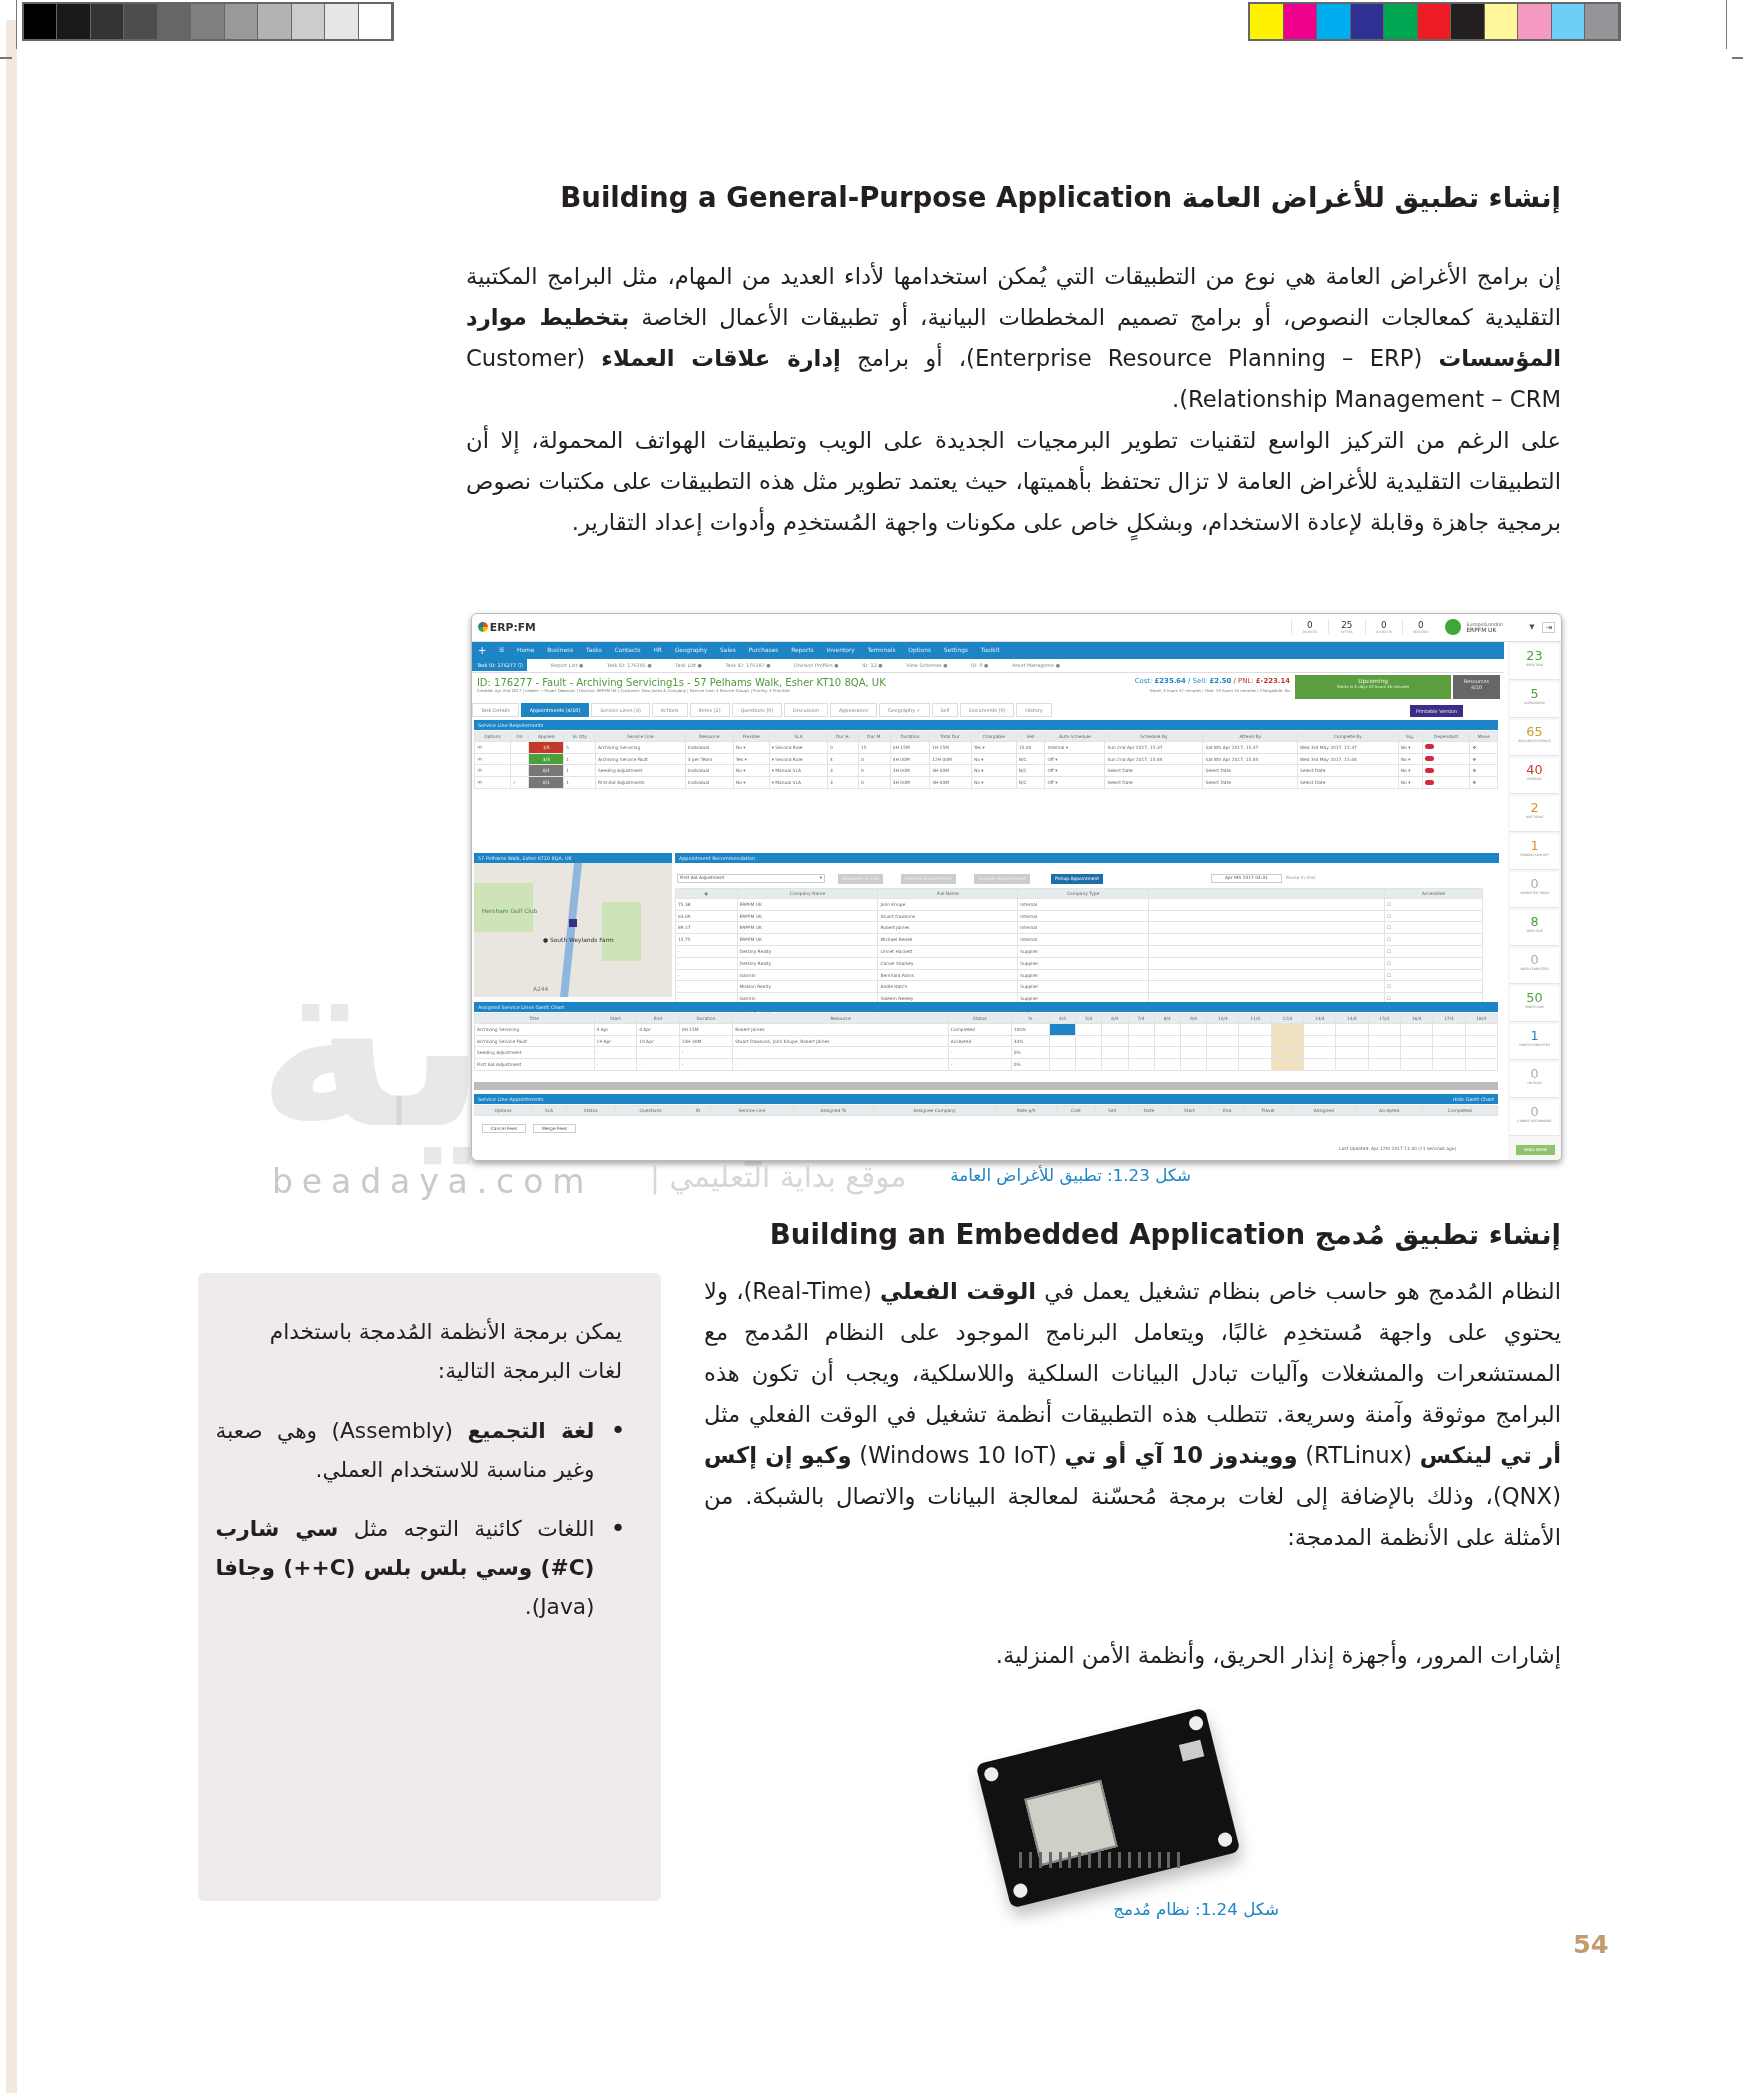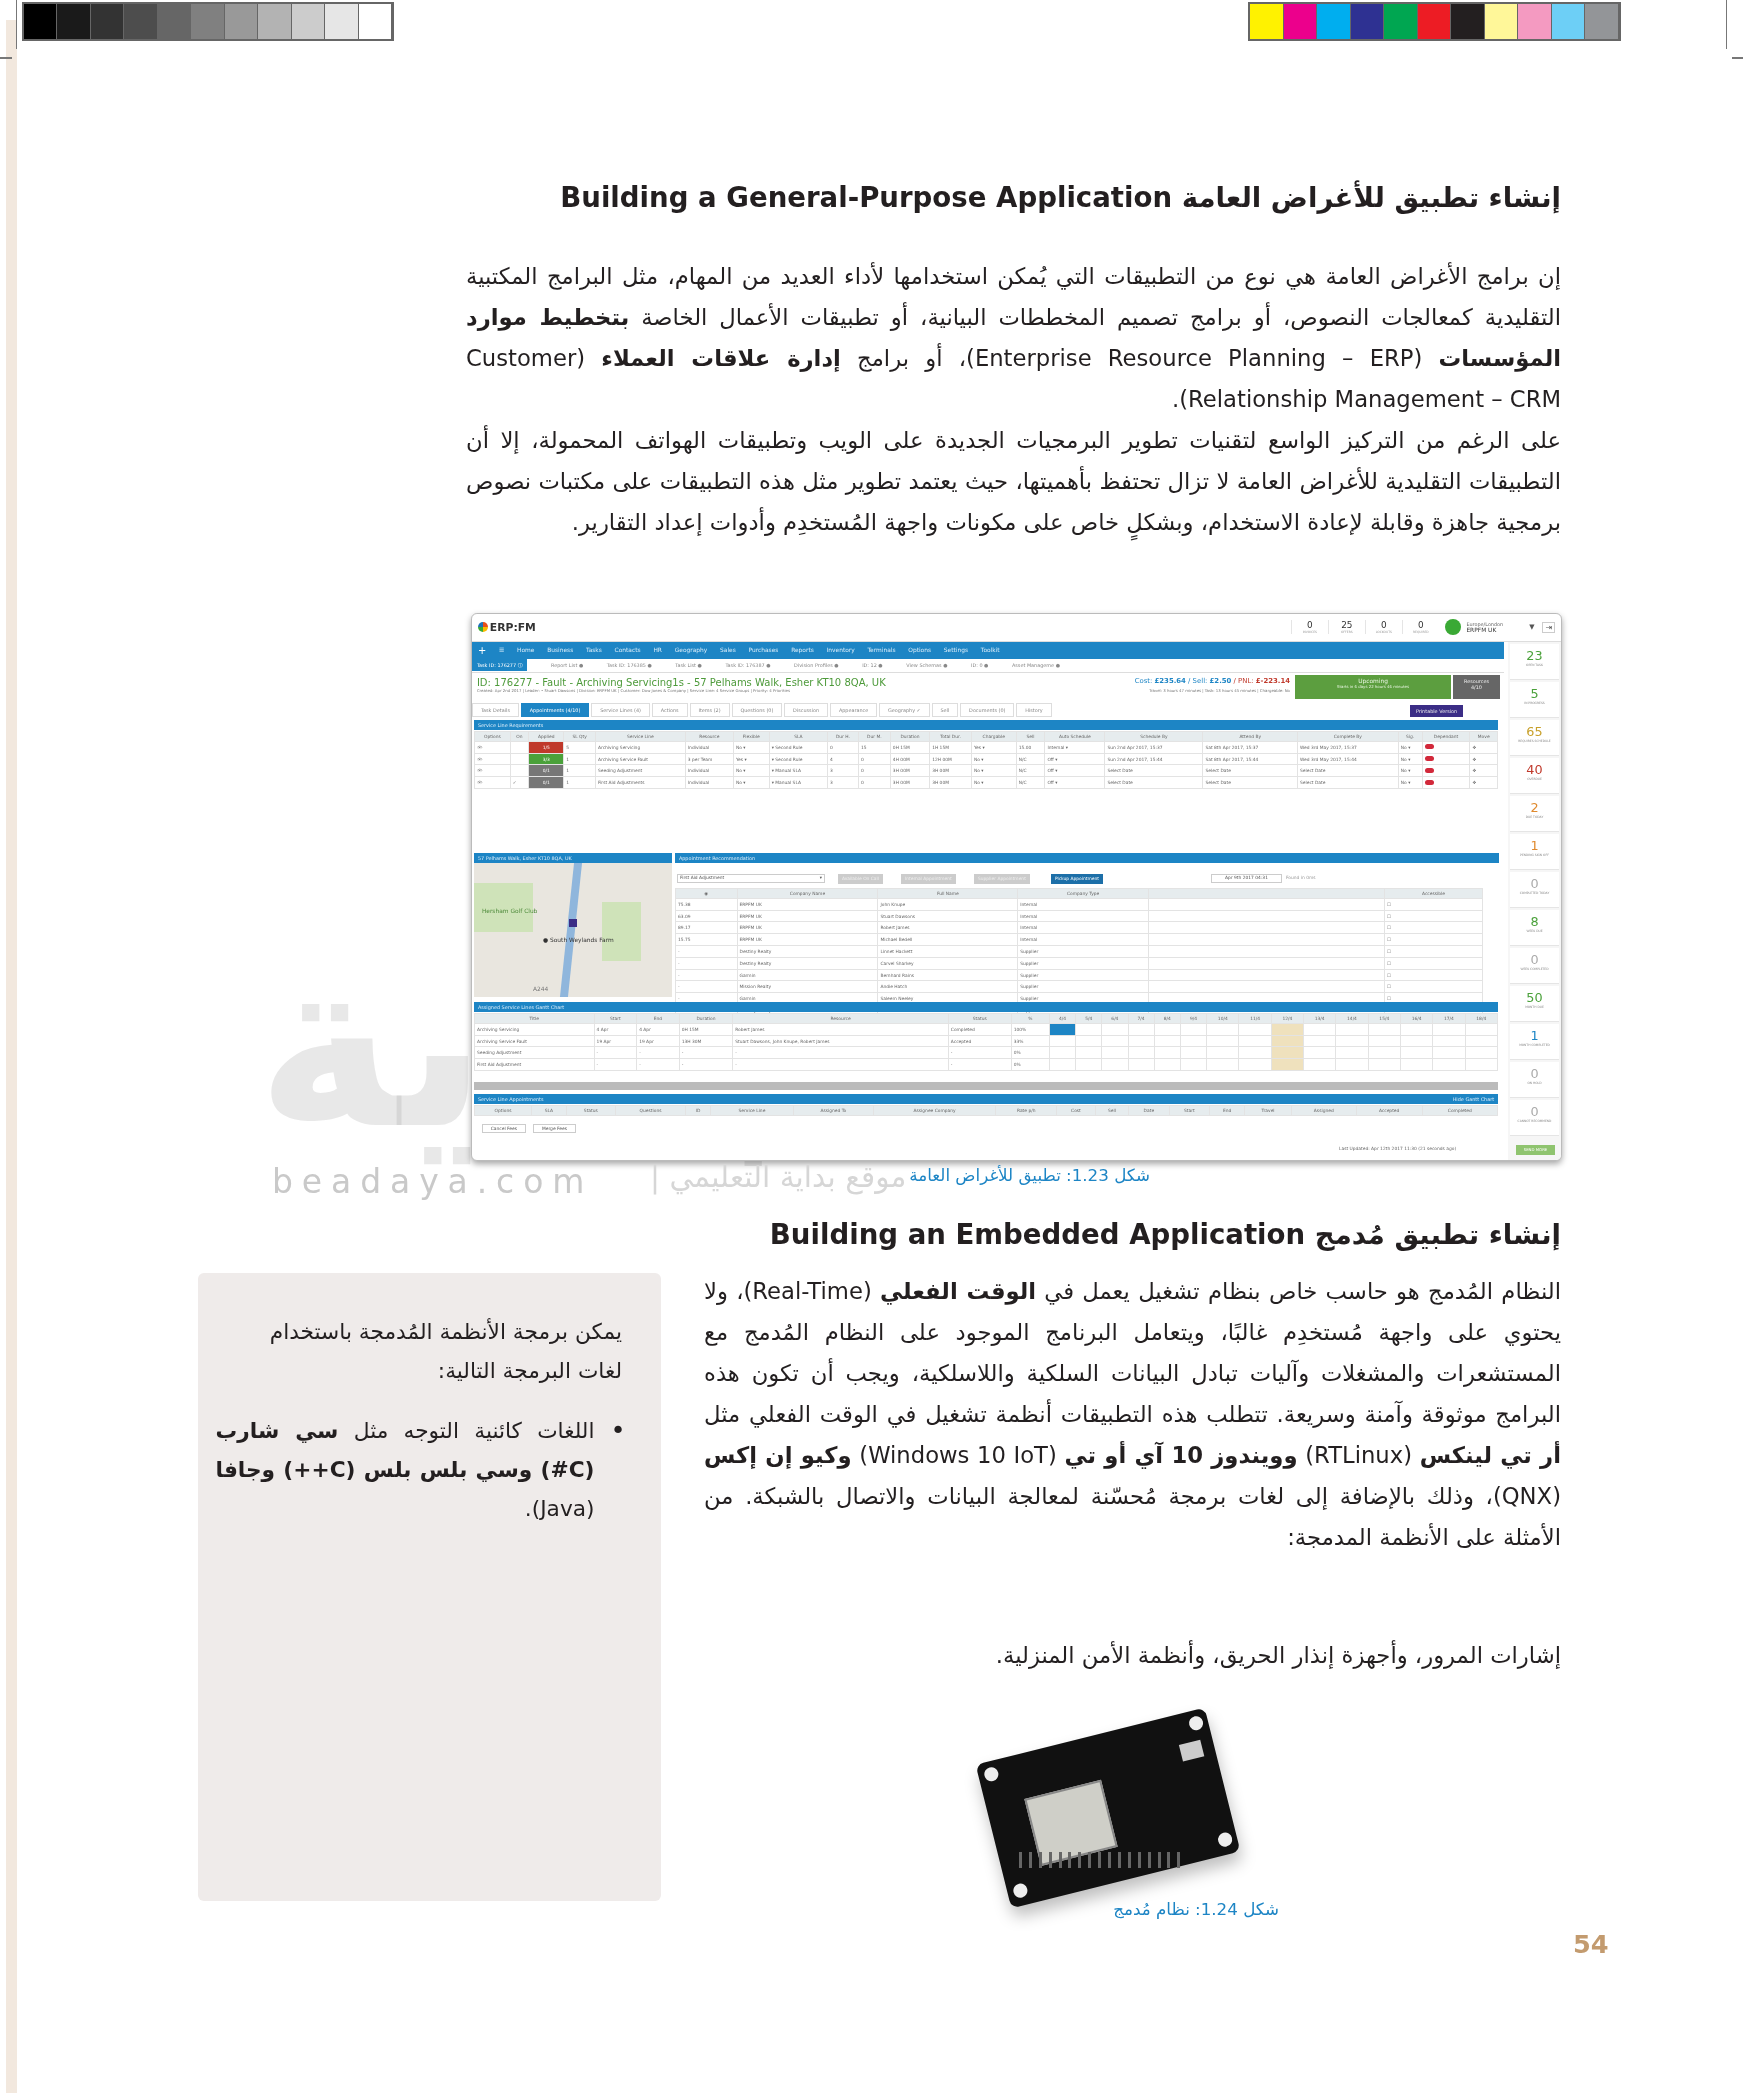--- a/index.html
+++ b/index.html
@@ -673,36 +673,37 @@
         <div class="l">ON HOLD</div>
       </div>
       <div class="stat">
         <div class="n" style="color: rgb(170, 170, 170);">0</div>
         <div class="l">CANNOT RECOMMEND</div>
       </div>
     </div>
   <div class="sendbtn">SEND MORE</div>
 </div>
 
-<div class="caption rtl" style="right:594px; top:1165px;margin-left:16px;">شكل 1.23: تطبيق للأغراض العامة</div>
+<div class="caption rtl" style="right:553px; top:1165px;margin-left:16px;">شكل 1.23: تطبيق للأغراض العامة</div>
 
 <div class="watermark">beadaya.com</div>
 <div class="watermark-ar">| موقع بداية التعليمي</div>
 
 <div class="title rtl" style="top:1218px">إنشاء تطبيق مُدمج Building an Embedded Application</div>
 
 <p class="para rtl" style="top:1271px; width:857px;">
   <span>النظام المُدمج هو حاسب خاص بنظام تشغيل يعمل في </span><b>الوقت الفعلي</b><span> (Real-Time)، ولا يحتوي على واجهة مُستخدِم غالبًا، ويتعامل البرنامج الموجود على النظام المُدمج مع المستشعرات والمشغلات وآليات تبادل البيانات السلكية واللاسلكية، ويجب أن تكون هذه البرامج موثوقة وآمنة وسريعة. تتطلب هذه التطبيقات أنظمة تشغيل في الوقت الفعلي مثل </span><b>أر تي لينكس</b><span> (RTLinux) </span><b>وويندوز 10 آي أو تي</b><span> (Windows 10 IoT) </span><b>وكيو إن إكس</b><span> (QNX)، وذلك بالإضافة إلى لغات برمجة مُحسّنة لمعالجة البيانات والاتصال بالشبكة. من الأمثلة على الأنظمة المدمجة:</span>
 </p>
 
 <p class="para rtl" style="top:1635px; width:857px;">إشارات المرور، وأجهزة إنذار الحريق، وأنظمة الأمن المنزلية.</p>
 
 <div class="sidebox rtl">
   <p class="intro">يمكن برمجة الأنظمة المُدمجة باستخدام لغات البرمجة التالية:</p>
   <ul>
+    <li><b>لغة التجميع</b><span> (Assembly) وهي صعبة وغير مناسبة للاستخدام العملي.</span></li>
     <li><span>اللغات كائنية التوجه مثل </span><b>سي شارب (C#) وسي بلس بلس (C++) وجافا</b><span> (Java).</span></li>
   </ul>
 </div>
 
 <div class="board">
   <div class="pcb">
     <div class="chip"></div>
     <div class="usb"></div>
     <div class="hole" style="left:5.9px;top:5.9px"></div>
     <div class="hole" style="left:217px;top:5.9px"></div>

